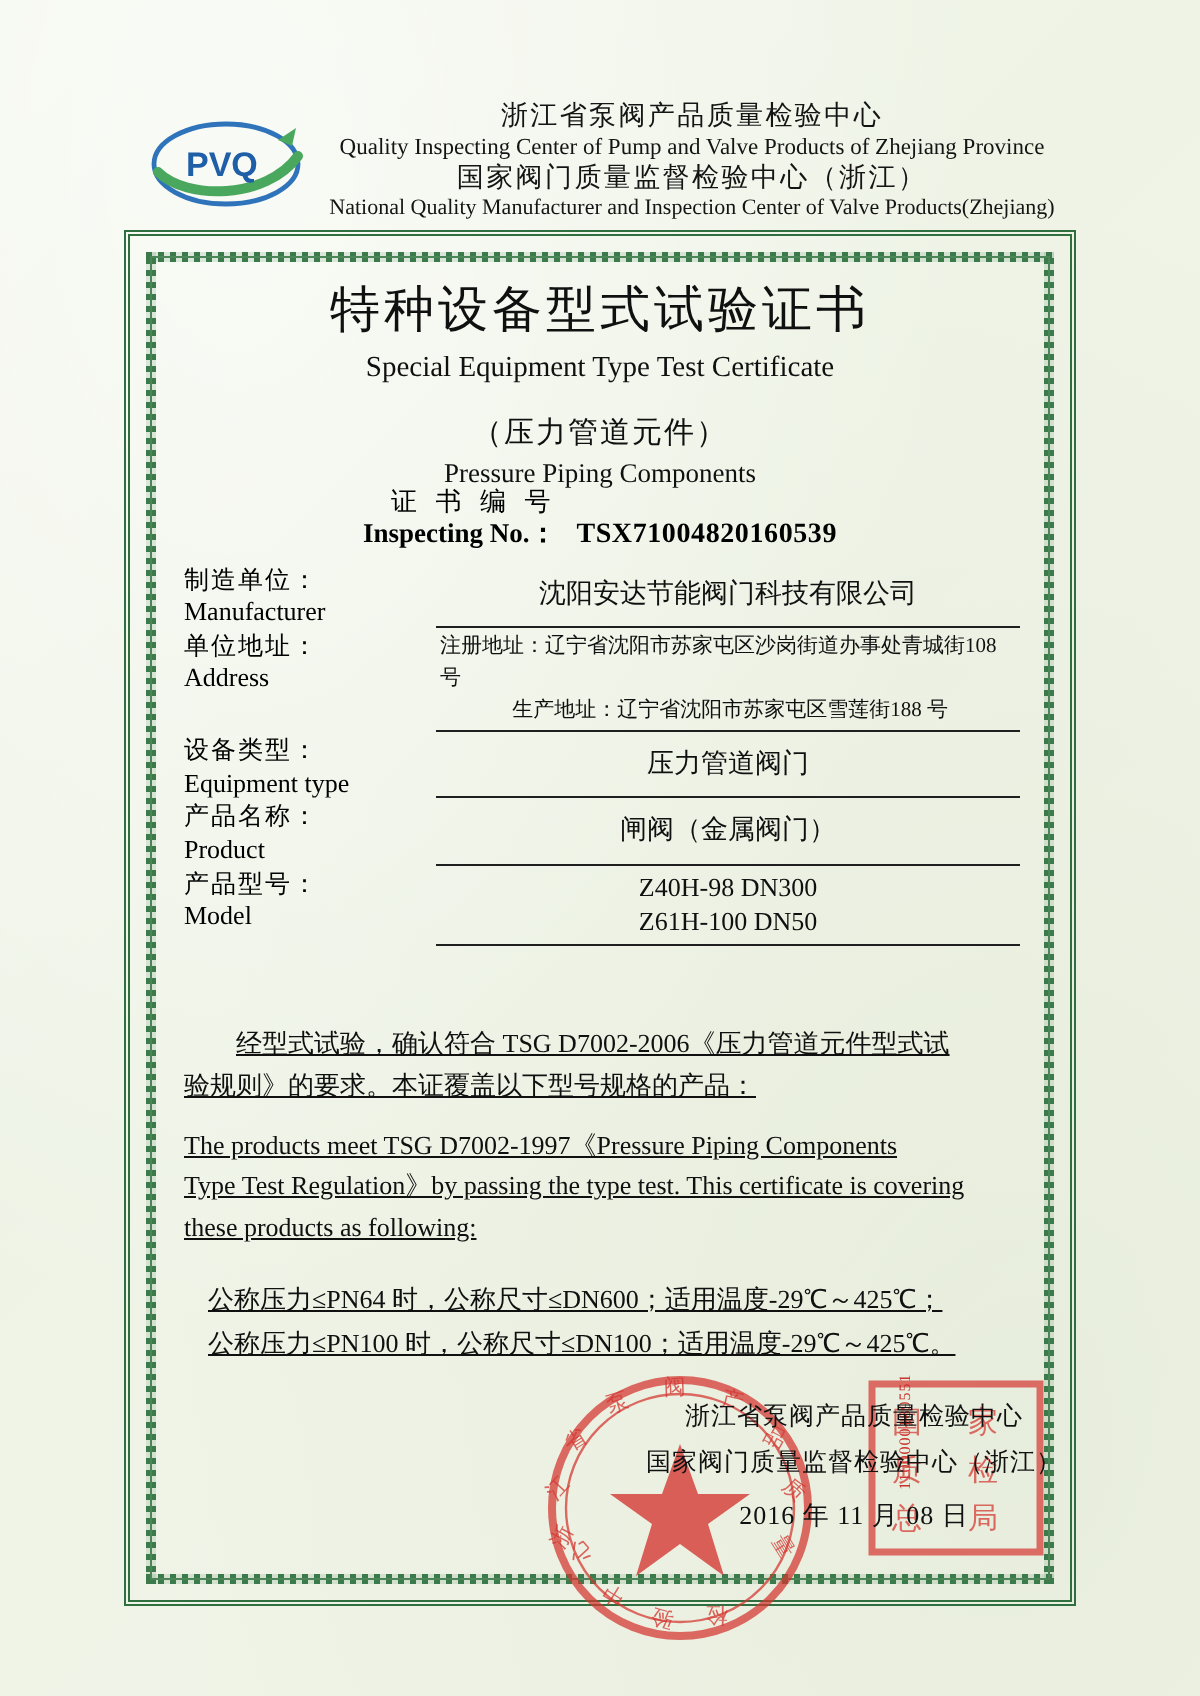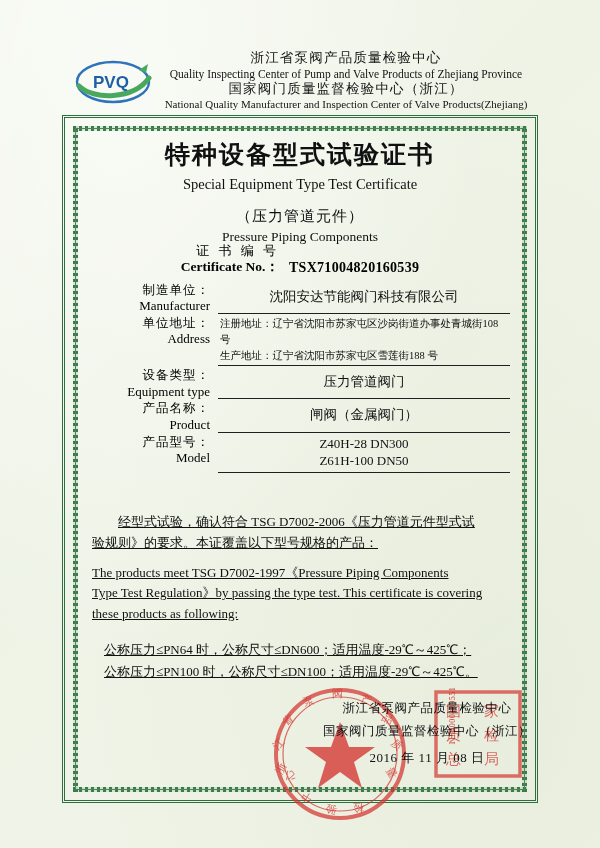--- a/index.html
+++ b/index.html
@@ -110,21 +110,21 @@
   
   .titles {
     position: absolute;
     left: 62px;
     top: 138px;
     width: 476px;
     text-align: center;
   }
   .title-cn {
     font-size: 25px;
-    font-weight: bold;
+    font-weight: normal;
     letter-spacing: 2px;
     color: #101010;
     font-family: "Liberation Serif", serif;
   }
   .title-en {
     font-size: 14.5px;
     margin-top: 5px;
     color: #101010;
   }
   .subtitle-cn {
@@ -171,35 +171,36 @@
     width: 418px;
   }
   .field-row {
     display: flex;
     align-items: stretch;
     margin-bottom: 2px;
   }
   .field-label {
     width: 126px;
     flex: 0 0 126px;
-    text-align: right;
+    text-align: left;
     padding-right: 8px;
     box-sizing: border-box;
     line-height: 1.22;
   }
   .fl-cn { font-size: 12.5px; letter-spacing: 1px; display: block; }
   .fl-en { font-size: 13px; display: block; }
   .field-value {
     flex: 1 1 auto;
     border-bottom: 1px solid #1f1f1f;
     padding-bottom: 2px;
     text-align: center;
     display: flex;
     flex-direction: column;
     justify-content: center;
+    align-items: center;
   }
   .fv-line {
     font-size: 13px;
     line-height: 1.35;
     color: #101010;
   }
   .fv-small {
     font-size: 10.5px;
     line-height: 1.5;
     text-align: left;
@@ -308,21 +309,21 @@
   <div class="titles">
     <div class="title-cn">特种设备型式试验证书</div>
     <div class="title-en">Special Equipment Type Test Certificate</div>
     <div class="subtitle-cn">（压力管道元件）</div>
     <div class="subtitle-en">Pressure Piping Components</div>
   </div>
 
   <div class="cert-no">
     <div class="cert-no-labels">
       <div class="cert-no-cn">证 书 编 号</div>
-      <div class="cert-no-en">Certificate No.：</div>
+      <div class="cert-no-en">Inspecting No.：</div>
     </div>
     <div class="cert-no-val">TSX71004820160539</div>
   </div>
 
   <div class="fields">
 
     <div class="field-row">
       <div class="field-label">
         <span class="fl-cn">制造单位：</span>
         <span class="fl-en">Manufacturer</span>
@@ -362,21 +363,21 @@
         <div class="fv-line fv-strong">闸阀（金属阀门）</div>
       </div>
     </div>
 
     <div class="field-row">
       <div class="field-label">
         <span class="fl-cn">产品型号：</span>
         <span class="fl-en">Model</span>
       </div>
       <div class="field-value">
-        <div class="fv-line">Z40H-28  DN300</div>
+        <div class="fv-line">Z40H-98  DN300</div>
         <div class="fv-line">Z61H-100  DN50</div>
       </div>
     </div>
 
 
   </div>
 
   <div class="body-text">
     <div class="p-cn">经型式试验，确认符合 TSG D7002-2006《压力管道元件型式试</div>
     <div class="p-cn-cont">验规则》的要求。本证覆盖以下型号规格的产品：</div>

